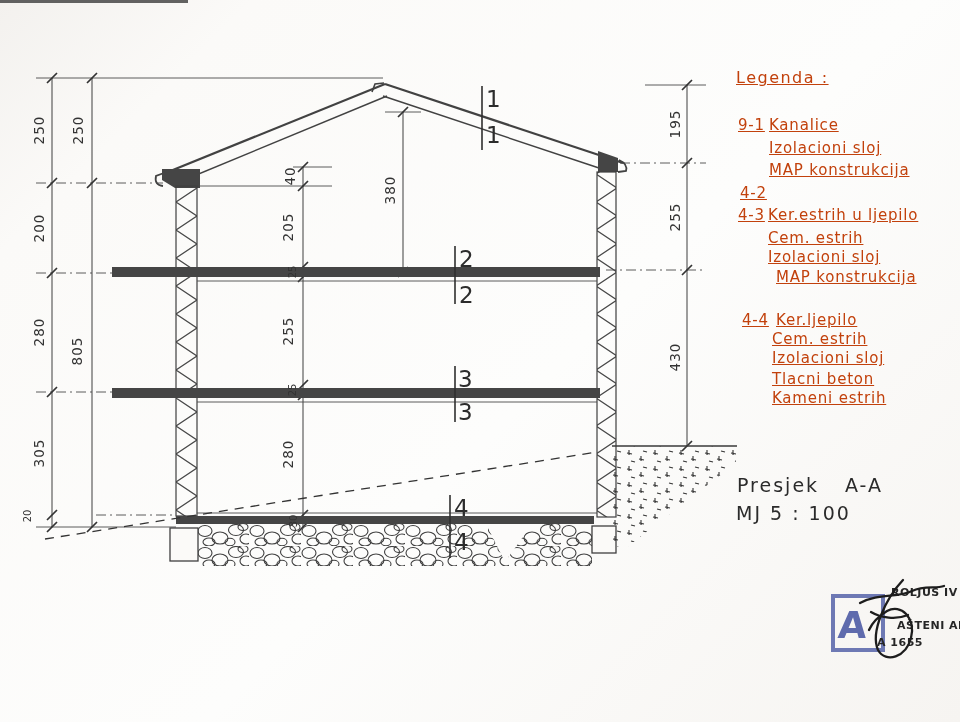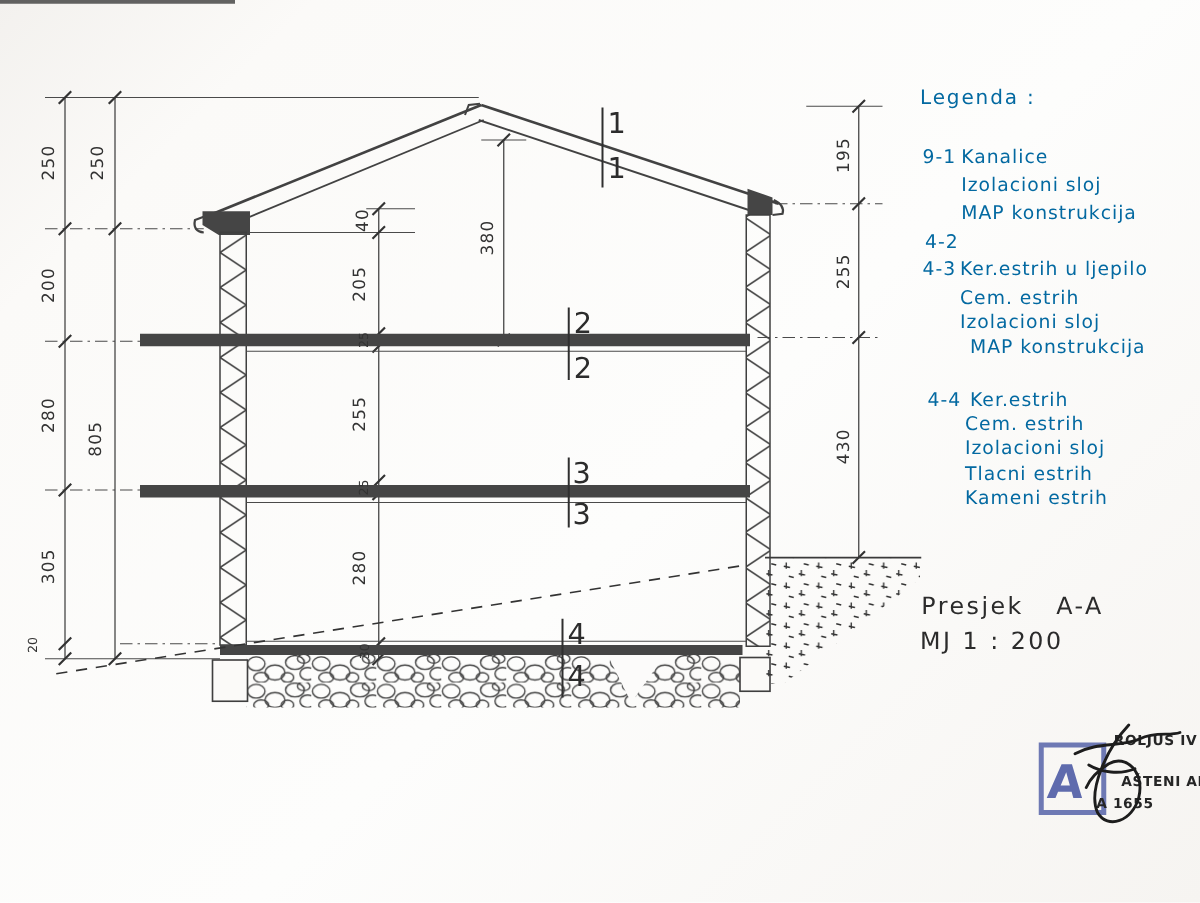--- a/index.html
+++ b/index.html
@@ -11,21 +11,21 @@
   svg{position:absolute;left:0;top:0;}
   
   .dim{
     position:absolute;font-size:13.5px;letter-spacing:1px;color:#333;
     transform:translate(-50%,-50%) rotate(-90deg);white-space:nowrap;
   }
   .dim-sm{font-size:10px;letter-spacing:0;}
   
   .sec{position:absolute;font-size:23px;color:#2c2c2c;line-height:1;}
   
-  .leg{position:absolute;font-size:15px;letter-spacing:0.8px;color:#0369a1;white-space:nowrap;}
+  .leg{position:absolute;font-size:15px;letter-spacing:0.8px;color:#c2410c;white-space:nowrap;text-decoration:underline;}
   .leg-title{font-size:16px;letter-spacing:1.5px;}
   
   .ttl{position:absolute;font-size:19px;letter-spacing:2px;color:#2b2b2b;white-space:nowrap;text-align:right;}
   
   .stamp-square{
     position:absolute;left:831px;top:594px;width:46px;height:50px;
     border:4px solid #5663a8;opacity:.85;z-index:3;
   }
   .stamp-letter{
     position:absolute;left:838px;top:607px;font-size:37px;font-weight:700;
@@ -188,29 +188,29 @@
 
 <div class="leg" style="left:740px;top:184px">4-2</div>
 
 <div class="leg" style="left:738px;top:206px">4-3</div>
 <div class="leg" style="left:768px;top:206px">Ker.estrih u ljepilo</div>
 <div class="leg" style="left:768px;top:229px">Cem. estrih</div>
 <div class="leg" style="left:768px;top:248px">Izolacioni sloj</div>
 <div class="leg" style="left:776px;top:268px">MAP konstrukcija</div>
 
 <div class="leg" style="left:742px;top:311px">4-4</div>
-<div class="leg" style="left:776px;top:311px">Ker.estrih</div>
+<div class="leg" style="left:776px;top:311px">Ker.ljepilo</div>
 <div class="leg" style="left:772px;top:330px">Cem. estrih</div>
 <div class="leg" style="left:772px;top:349px">Izolacioni sloj</div>
-<div class="leg" style="left:772px;top:370px">Tlacni estrih</div>
+<div class="leg" style="left:772px;top:370px">Tlacni beton</div>
 <div class="leg" style="left:772px;top:389px">Kameni estrih</div>
 
 <div class="ttl" style="left:737px;top:474px">Presjek</div>
 <div class="ttl" style="left:845px;top:474px">A-A</div>
-<div class="ttl" style="left:736px;top:502px">MJ 1 : 200</div>
+<div class="ttl" style="left:736px;top:502px">MJ 5 : 100</div>
 
 <div class="stamp-square"></div>
 <div class="stamp-letter">A</div>
 <div class="stamp-txt" style="left:891px;top:586px">ROLJUS IV</div>
 <div class="stamp-txt" style="left:897px;top:619px">AŠTENI AR</div>
 <div class="stamp-txt" style="left:877px;top:636px">A 1655</div>
 
 <svg width="960" height="722" viewBox="0 0 960 722" style="z-index:5;pointer-events:none;">
   <g fill="none" stroke="#1d1d1d" stroke-width="2.3" stroke-linecap="round">
     <path d="M903,580 C886,598 870,632 878,650 C886,664 906,657 911,638 C916,618 901,603 887,611 C879,616 872,623 869,630"></path>

